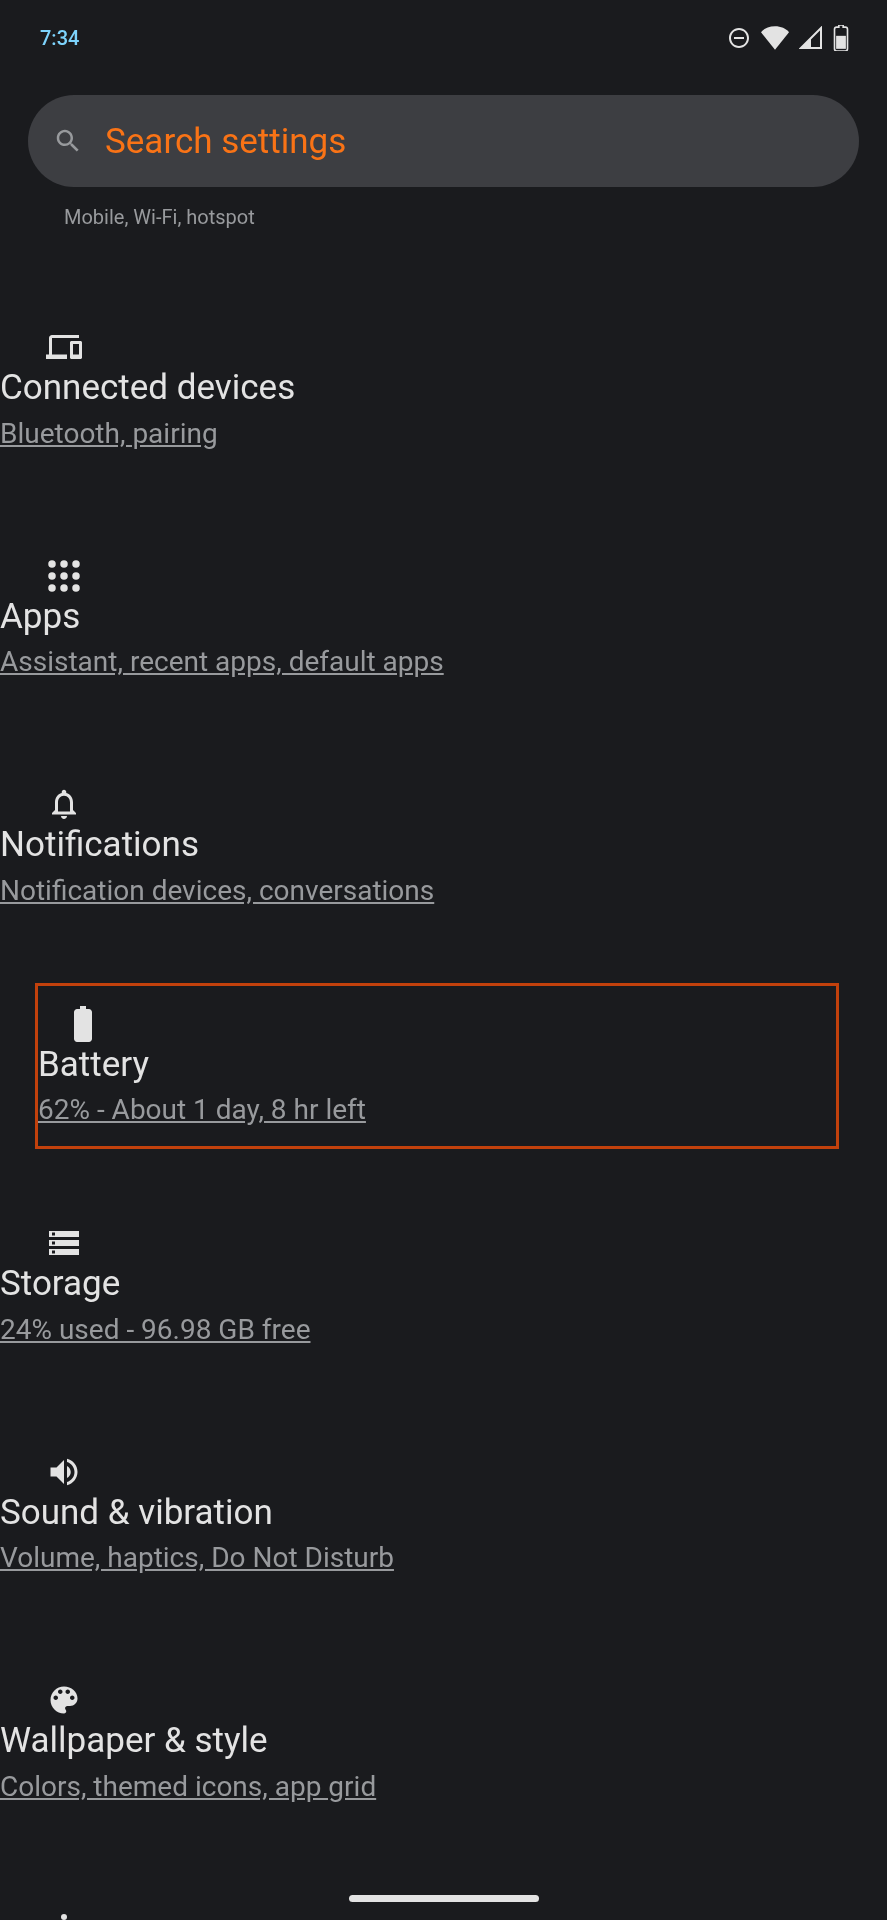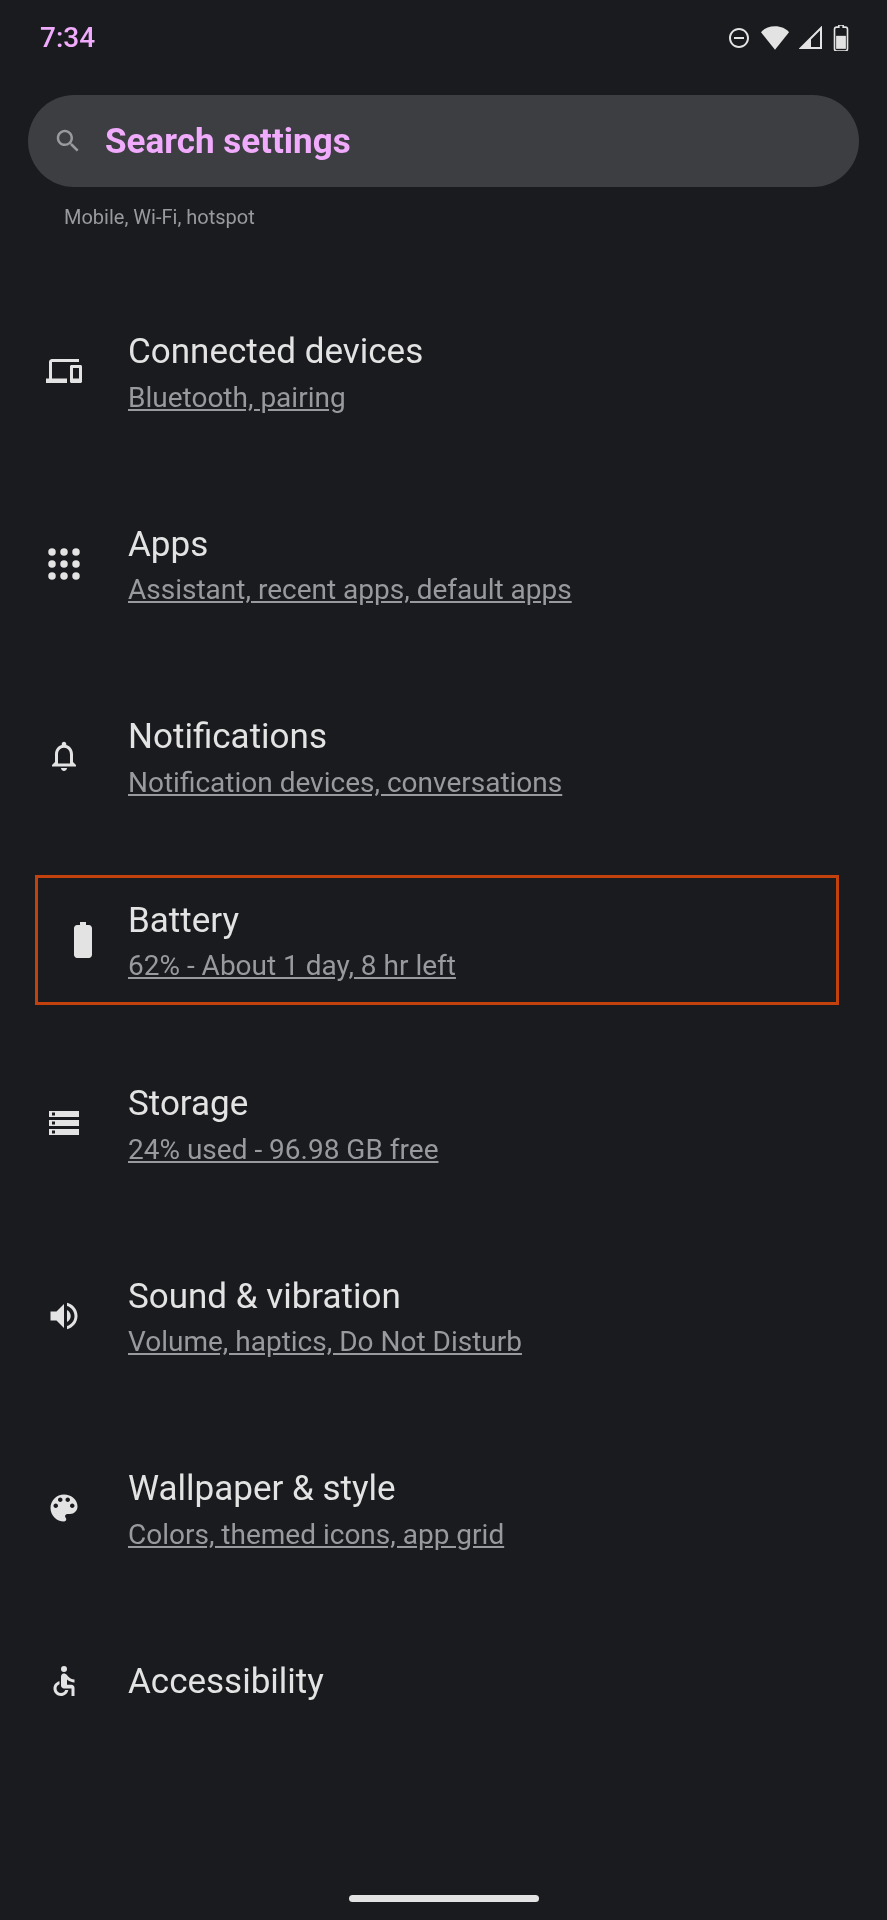--- a/index.html
+++ b/index.html
@@ -16,22 +16,22 @@
       position: relative;
     }
     .status-bar {
       display: flex;
       justify-content: space-between;
       align-items: center;
       padding: 20px 38px 20px 40px;
       height: 75px;
     }
     .status-time {
-      color: #f0abfc;
-      font-size: 28px;
+      color: #7dd3fc;
+      font-size: 20px;
       font-weight: 500;
     }
     .status-icons {
       display: flex;
       align-items: center;
       gap: 10px;
     }
     .status-icons svg {
       fill: #e3e3e3;
     }
@@ -44,38 +44,39 @@
       align-items: center;
       padding: 0 25px;
     }
     .search-icon {
       width: 30px;
       height: 30px;
       fill: #989a9d;
       margin-right: 22px;
     }
     .search-placeholder {
-      color: #f0abfc;
+      color: #f97316;
       font-size: 35px;
-      font-weight: 700;
+      font-weight: 400;
     }
     .partial-subtitle {
       color: #989a9d;
       font-size: 20px;
       margin-left: 64px;
       margin-top: 18px;
       font-weight: 400;
     }
     .settings-list {
       margin-top: 68px;
     }
     .settings-item {
       display: flex;
       padding: 32px 0;
       margin: 44px 0;
+      flex-direction: column;
     }
     .settings-item.highlighted {
       border: 3px solid #c2410c;
       margin-left: 35px;
       padding-left: 0;
       margin-right: 48px;
       padding-right: 0;
       margin-top: 38px;
       margin-bottom: 38px;
       padding-top: 20px;

